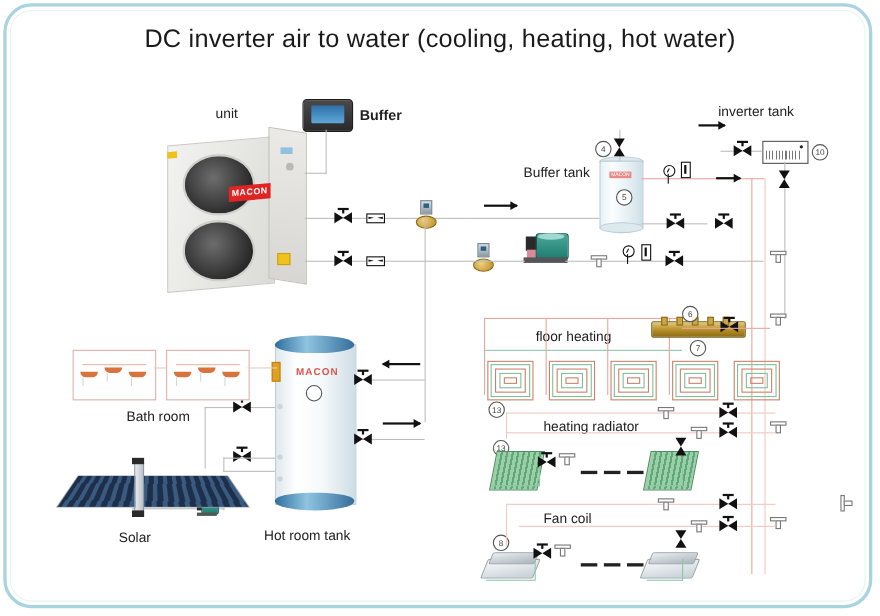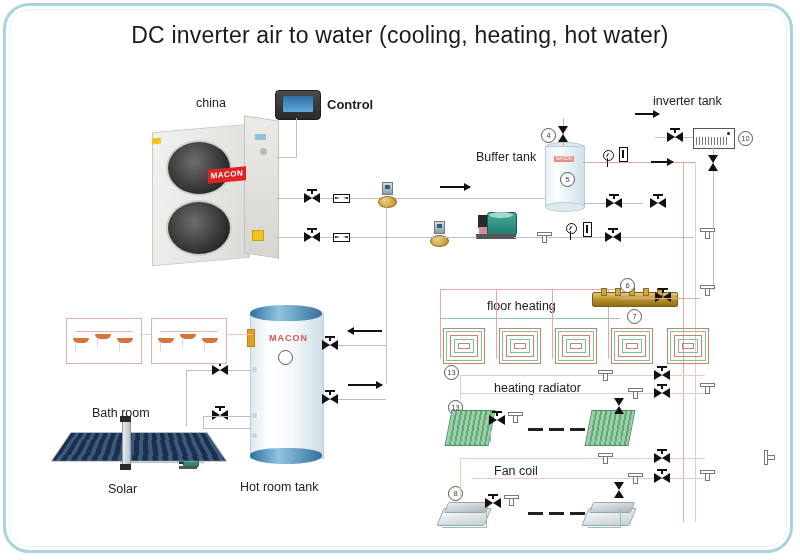--- a/index.html
+++ b/index.html
@@ -239,38 +239,38 @@
 </head>
 <body>
 
 <div id="stage">
 
   <div class="frame"></div>
   <div class="frame-in"></div>
 
   <div class="title">DC inverter  air to water (cooling, heating, hot water)</div>
 
-  <div class="lbl" style="left:196px;top:96px;">china</div>
+  <div class="lbl" style="left:196px;top:96px;">unit</div>
 
   <div class="hp">
     <div class="body"></div>
     <div class="side"></div>
     <div class="fan f1"></div>
     <div class="fan f2"></div>
     <div class="logo">MACON</div>
     <div class="badge"></div>
     <div class="knob"></div>
     <div class="ylw"></div>
     <div class="ylw2"></div>
   </div>
 
   <div class="ctrl">
     <div class="scr"></div>
   </div>
-  <div class="lbl bold" style="left:327px;top:97px;">Control</div>
+  <div class="lbl bold" style="left:327px;top:97px;">Buffer</div>
 
   <div class="pipe pv gry" style="left:296px;top:118px;height:40px;"></div>
   <div class="pipe ph gry" style="left:277px;top:157px;width:20px;"></div>
 
   <div class="pipe ph gry" style="left:277px;top:198px;width:150px;"></div>
   <div class="pipe ph gry" style="left:277px;top:237px;width:150px;"></div>
 
   <div class="valve" style="left:304px;top:193px;">
       <span class="stem"></span>
       <span class="hand"></span>
@@ -628,21 +628,21 @@
         <span class="hd"></span>
         <span class="sp"></span>
       </div>
     <div class="shower" style="left:50px;top:12px;">
         <span class="hd"></span>
         <span class="sp"></span>
       </div>
   </div>
   <div class="pipe ph pink" style="left:140px;top:334px;width:11px;"></div>
   <div class="pipe ph pink" style="left:225px;top:334px;width:27px;"></div>
-  <div class="lbl" style="left:92px;top:372px;margin-top:34px;">Bath room</div>
+  <div class="lbl" style="left:115px;top:372px;">Bath room</div>
 
   <div class="solar">
     <div class="pnl"></div>
     <div class="hdr"></div>
     <div class="cap" style="top:-2px;"></div>
     <div class="cap" style="top:46px;"></div>
   </div>
   <div class="lbl" style="left:108px;top:482px;">Solar</div>
 
 

